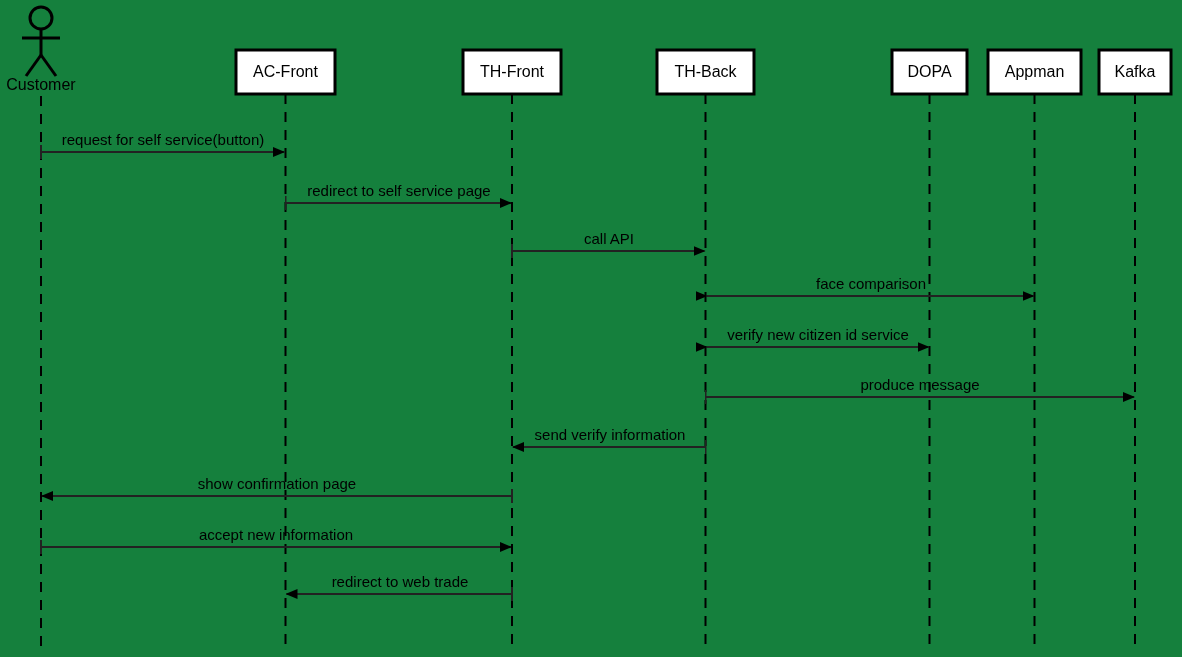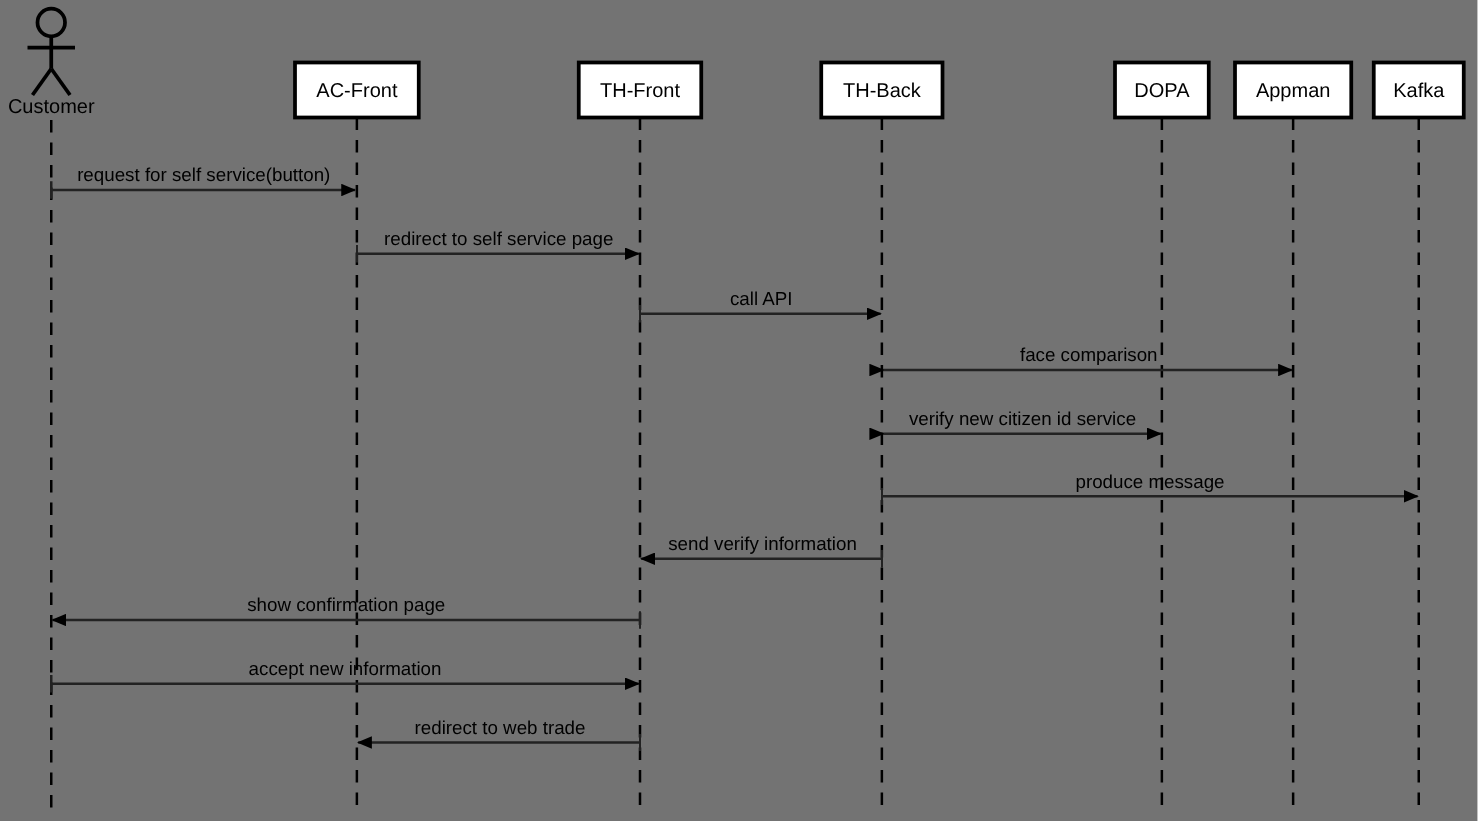--- a/index.html
+++ b/index.html
@@ -7,21 +7,21 @@
     padding: 0;
     background: #ffffff;
   }
   body {
     font-family: "Liberation Sans", sans-serif;
   }
   #diagram-root {
     position: relative;
     width: 1182px;
     height: 657px;
-    background: #737373;
+    background: #15803d;
     overflow: hidden;
   }
   svg.diagram-canvas {
     position: absolute;
     left: 0;
     top: 0;
     width: 1182px;
     height: 657px;
   }
   .participant-box {

